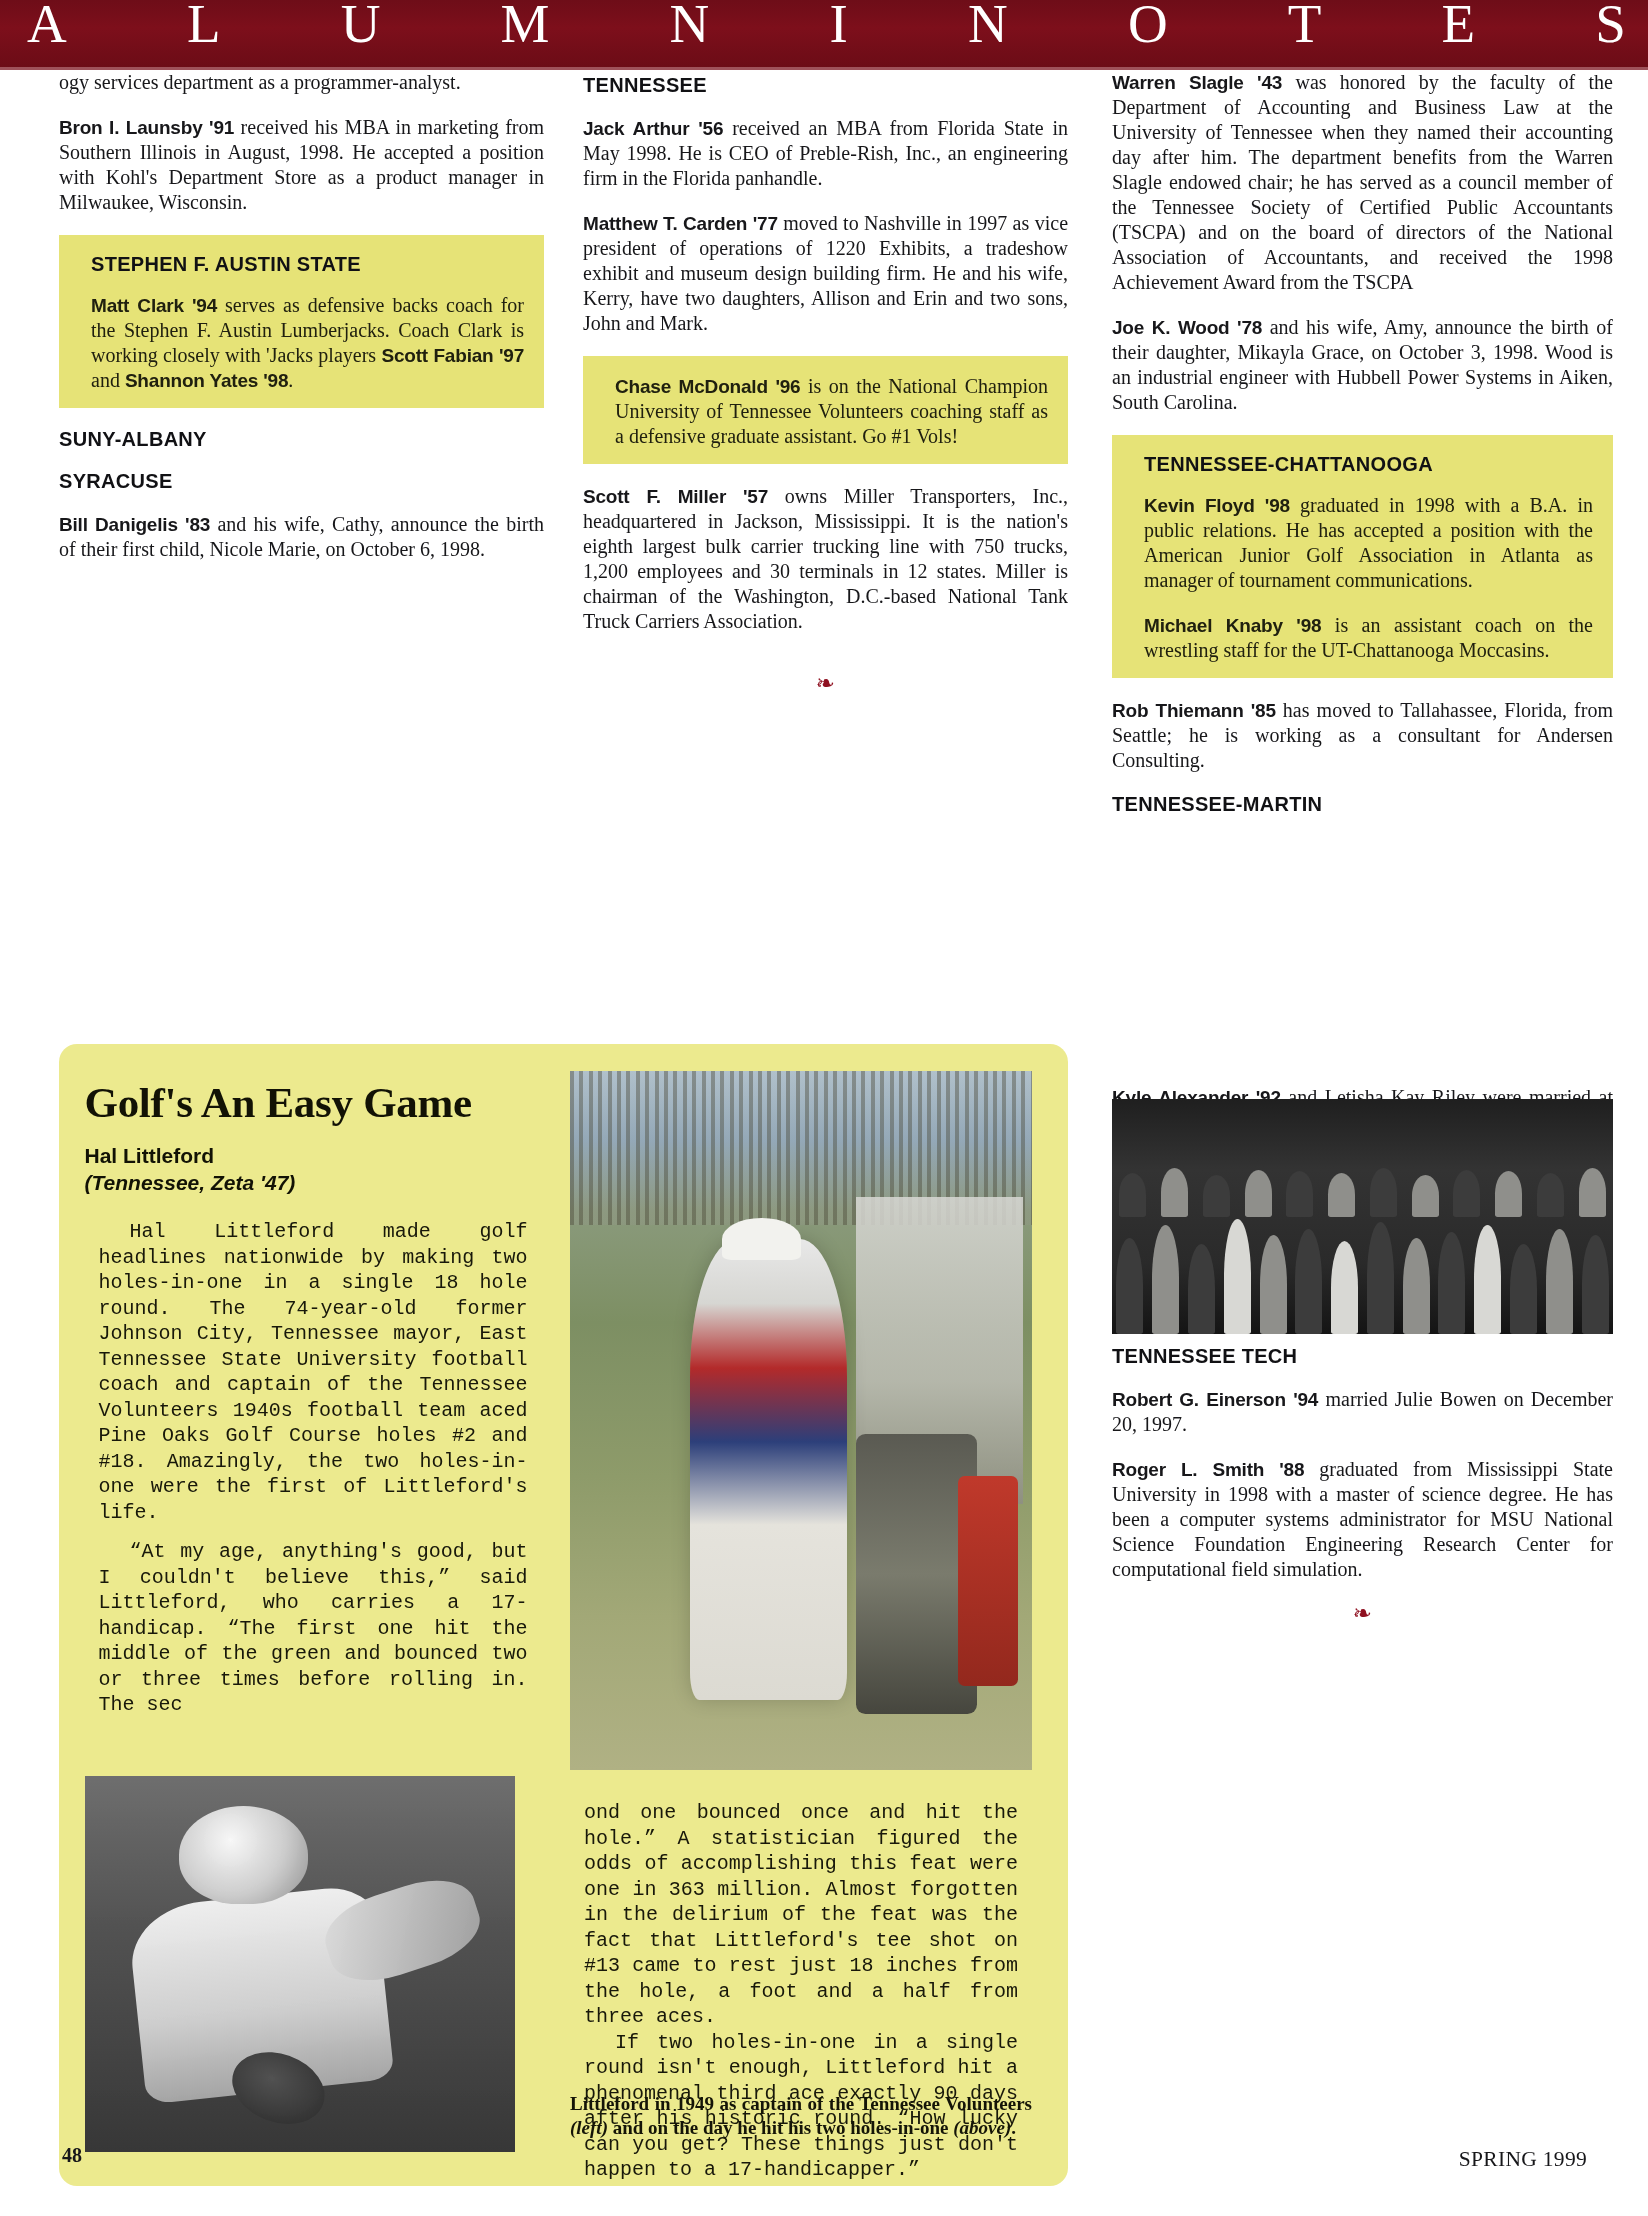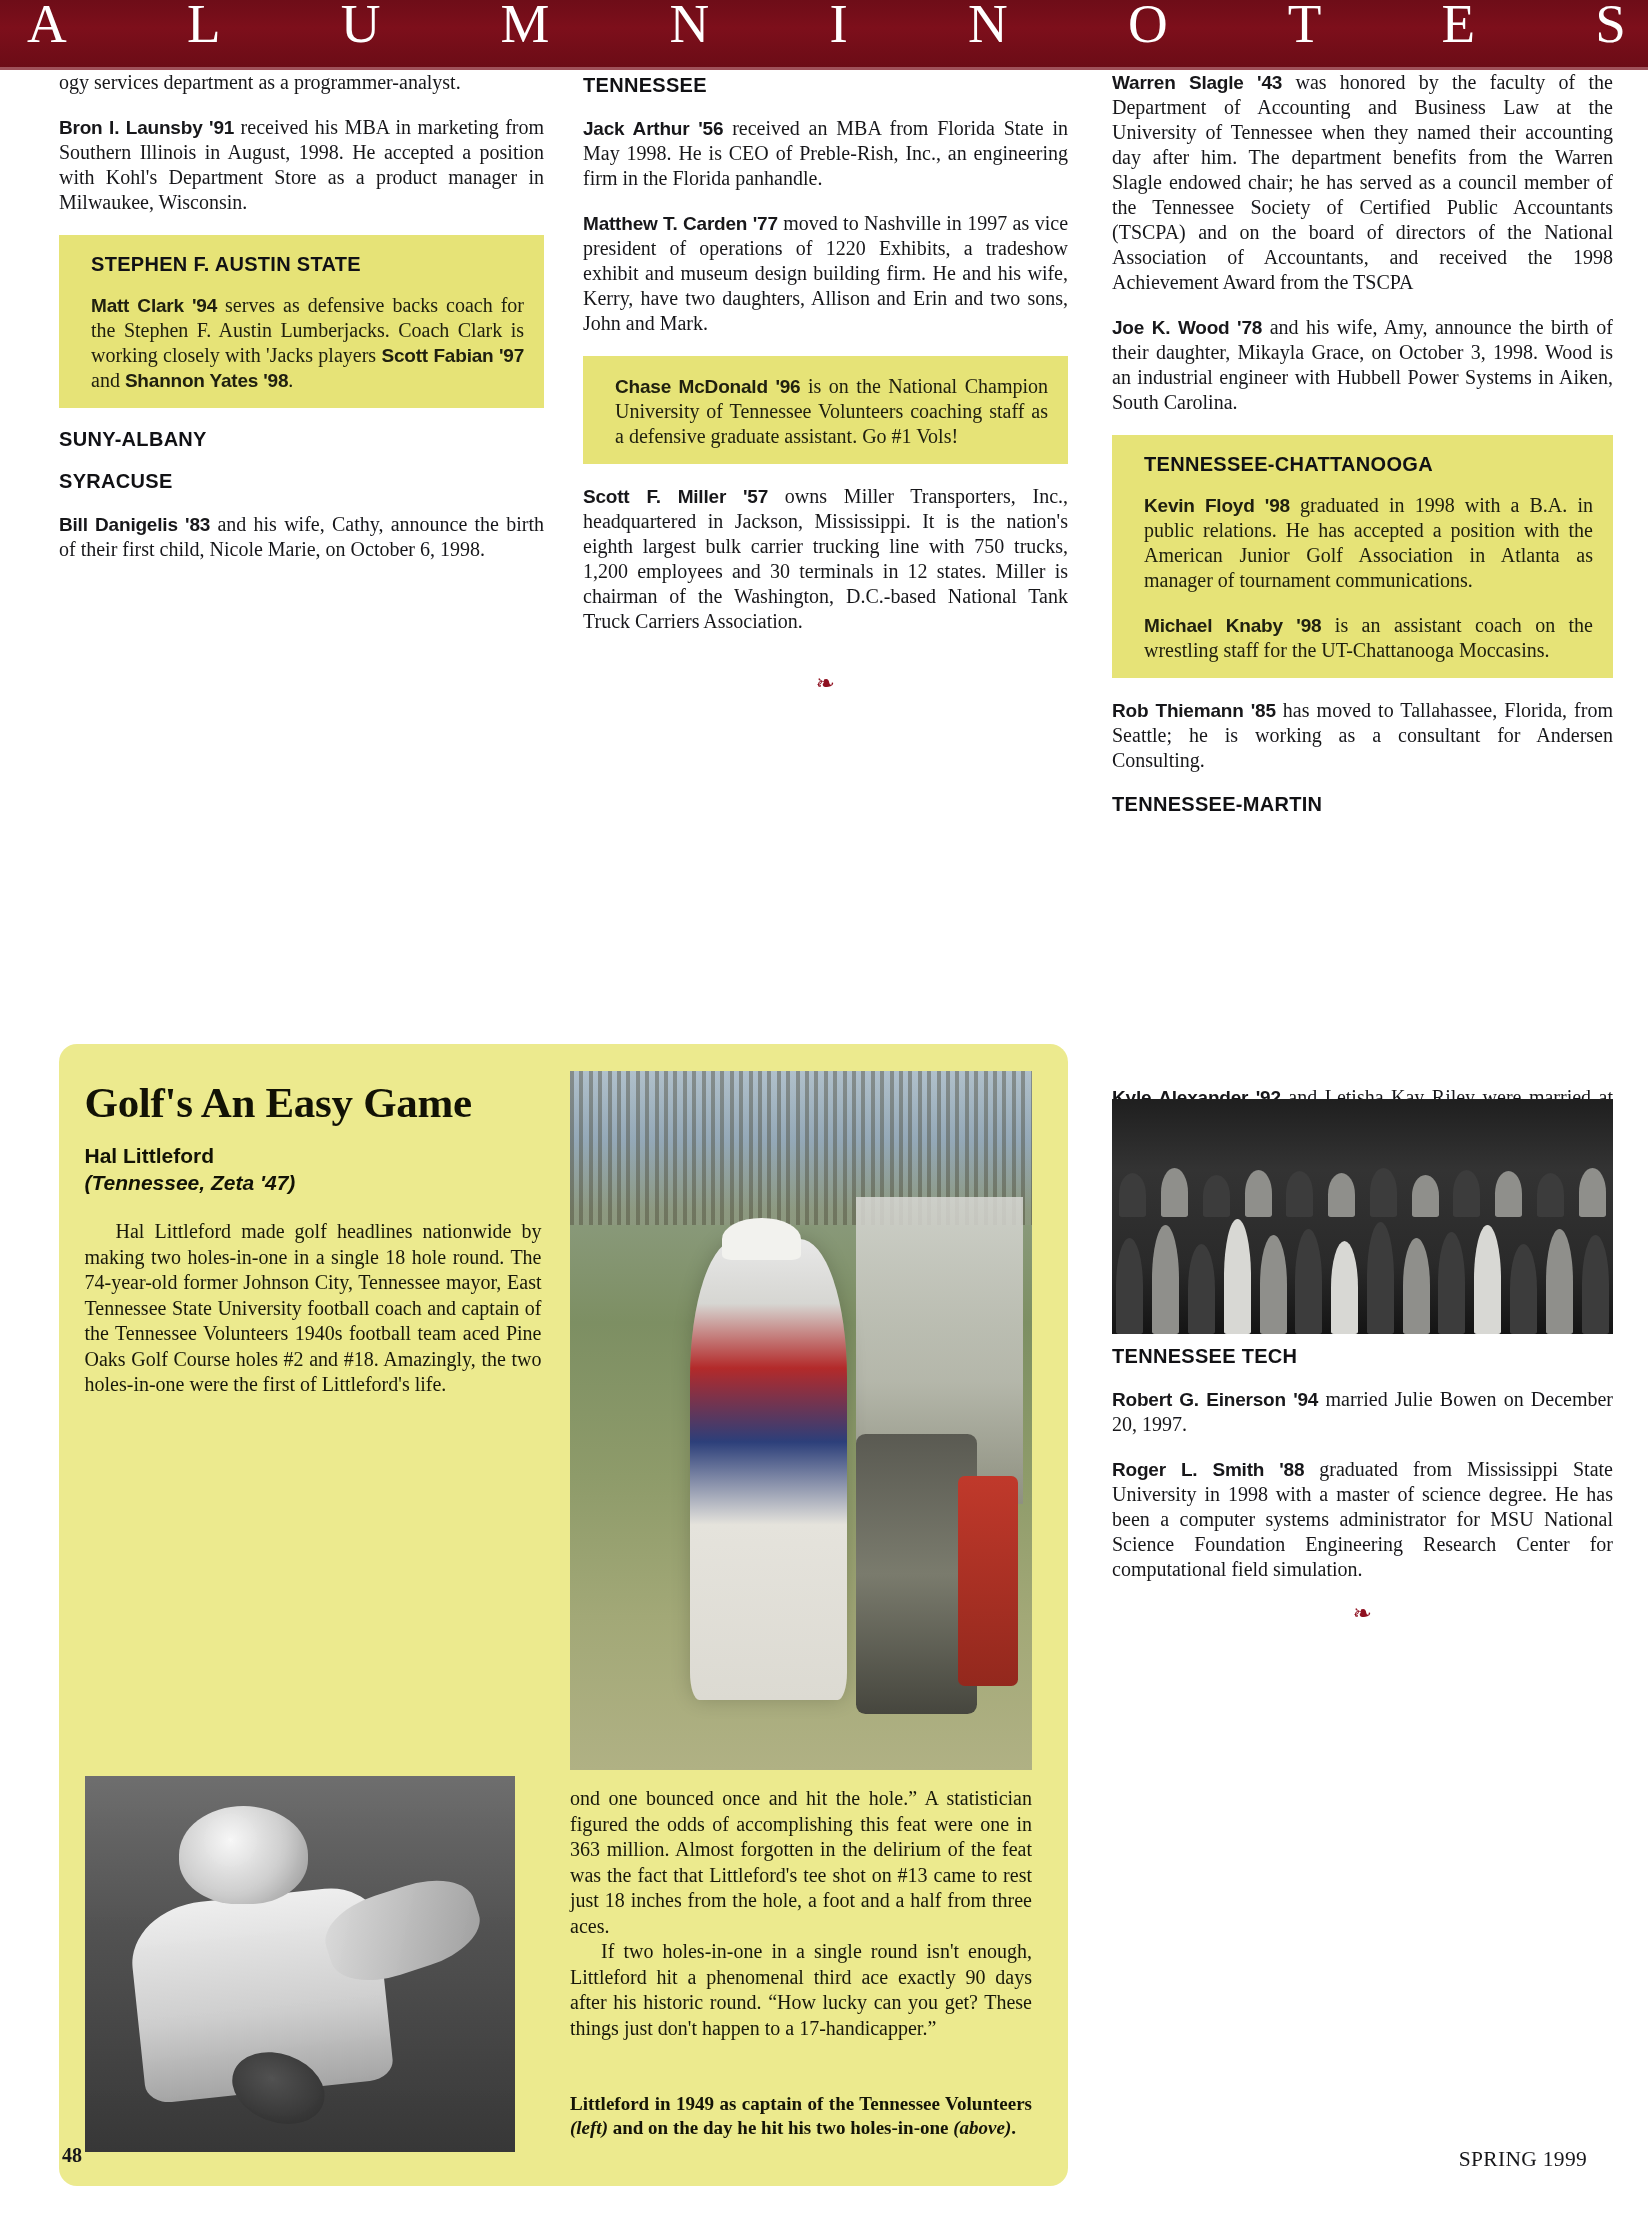--- a/index.html
+++ b/index.html
@@ -116,27 +116,27 @@
     color: #121205;
     margin: 0 0 23px 0;
   }
   .feature .faffil {
     font-family: "Liberation Sans", sans-serif;
     font-weight: bold;
     font-style: italic;
     font-size: 21px;
   }
   .feature p.fbody {
-    margin: 0;
+    margin: 14px;
     font-size: 20px;
     line-height: 25.5px;
     text-align: justify;
     text-indent: 31px;
     color: #18180a;
-    font-family: Liberation Serif, serif;
+    font-family: Liberation Mono, monospace;
   }
   .feature .fcol-right {
     position: absolute; left: 511px; top: 742px; width: 462px;
   }
   .feature .fcaption {
     position:absolute; left:511px; top:1048px; width:462px;
     font-family: "Liberation Serif", serif;
     font-weight: bold;
     font-size: 19px;
     line-height: 24px;
@@ -402,20 +402,23 @@
 
   <div class="feature" style="top:974px;border-radius:18px;">
 
     <div class="fcol-left">
       <h1 class="ftitle">Golf's An Easy Game</h1>
       <div class="fauthor">
         <span>Hal Littleford</span><br>
         <span class="faffil">(Tennessee, Zeta '47)</span>
       </div>
       <p class="fbody">Hal Littleford made golf headlines nationwide by making two holes-in-one in a single 18 hole round. The 74-year-old former Johnson City, Tennessee mayor, East Tennessee State University football coach and captain of the Tennessee Volunteers 1940s football team aced Pine Oaks Golf Course holes #2 and #18. Amazingly, the two holes-in-one were the first of Littleford's life.</p>
+      <p class="fbody" style="margin-top:0;">
+        <span>“At my age, anything's good, but I couldn't believe this,” said Littleford, who carries a 17-handicap. “The first one hit the middle of the green and bounced two or three times before rolling in. The sec</span>
+      </p>
     </div>
 
     <div class="photo photo-golf">
       <div class="sky-trees"></div>
       <div class="cart"></div>
       <div class="figure"></div>
       <div class="cap"></div>
       <div class="bag"></div>
       <div class="bag2"></div>
     </div>

